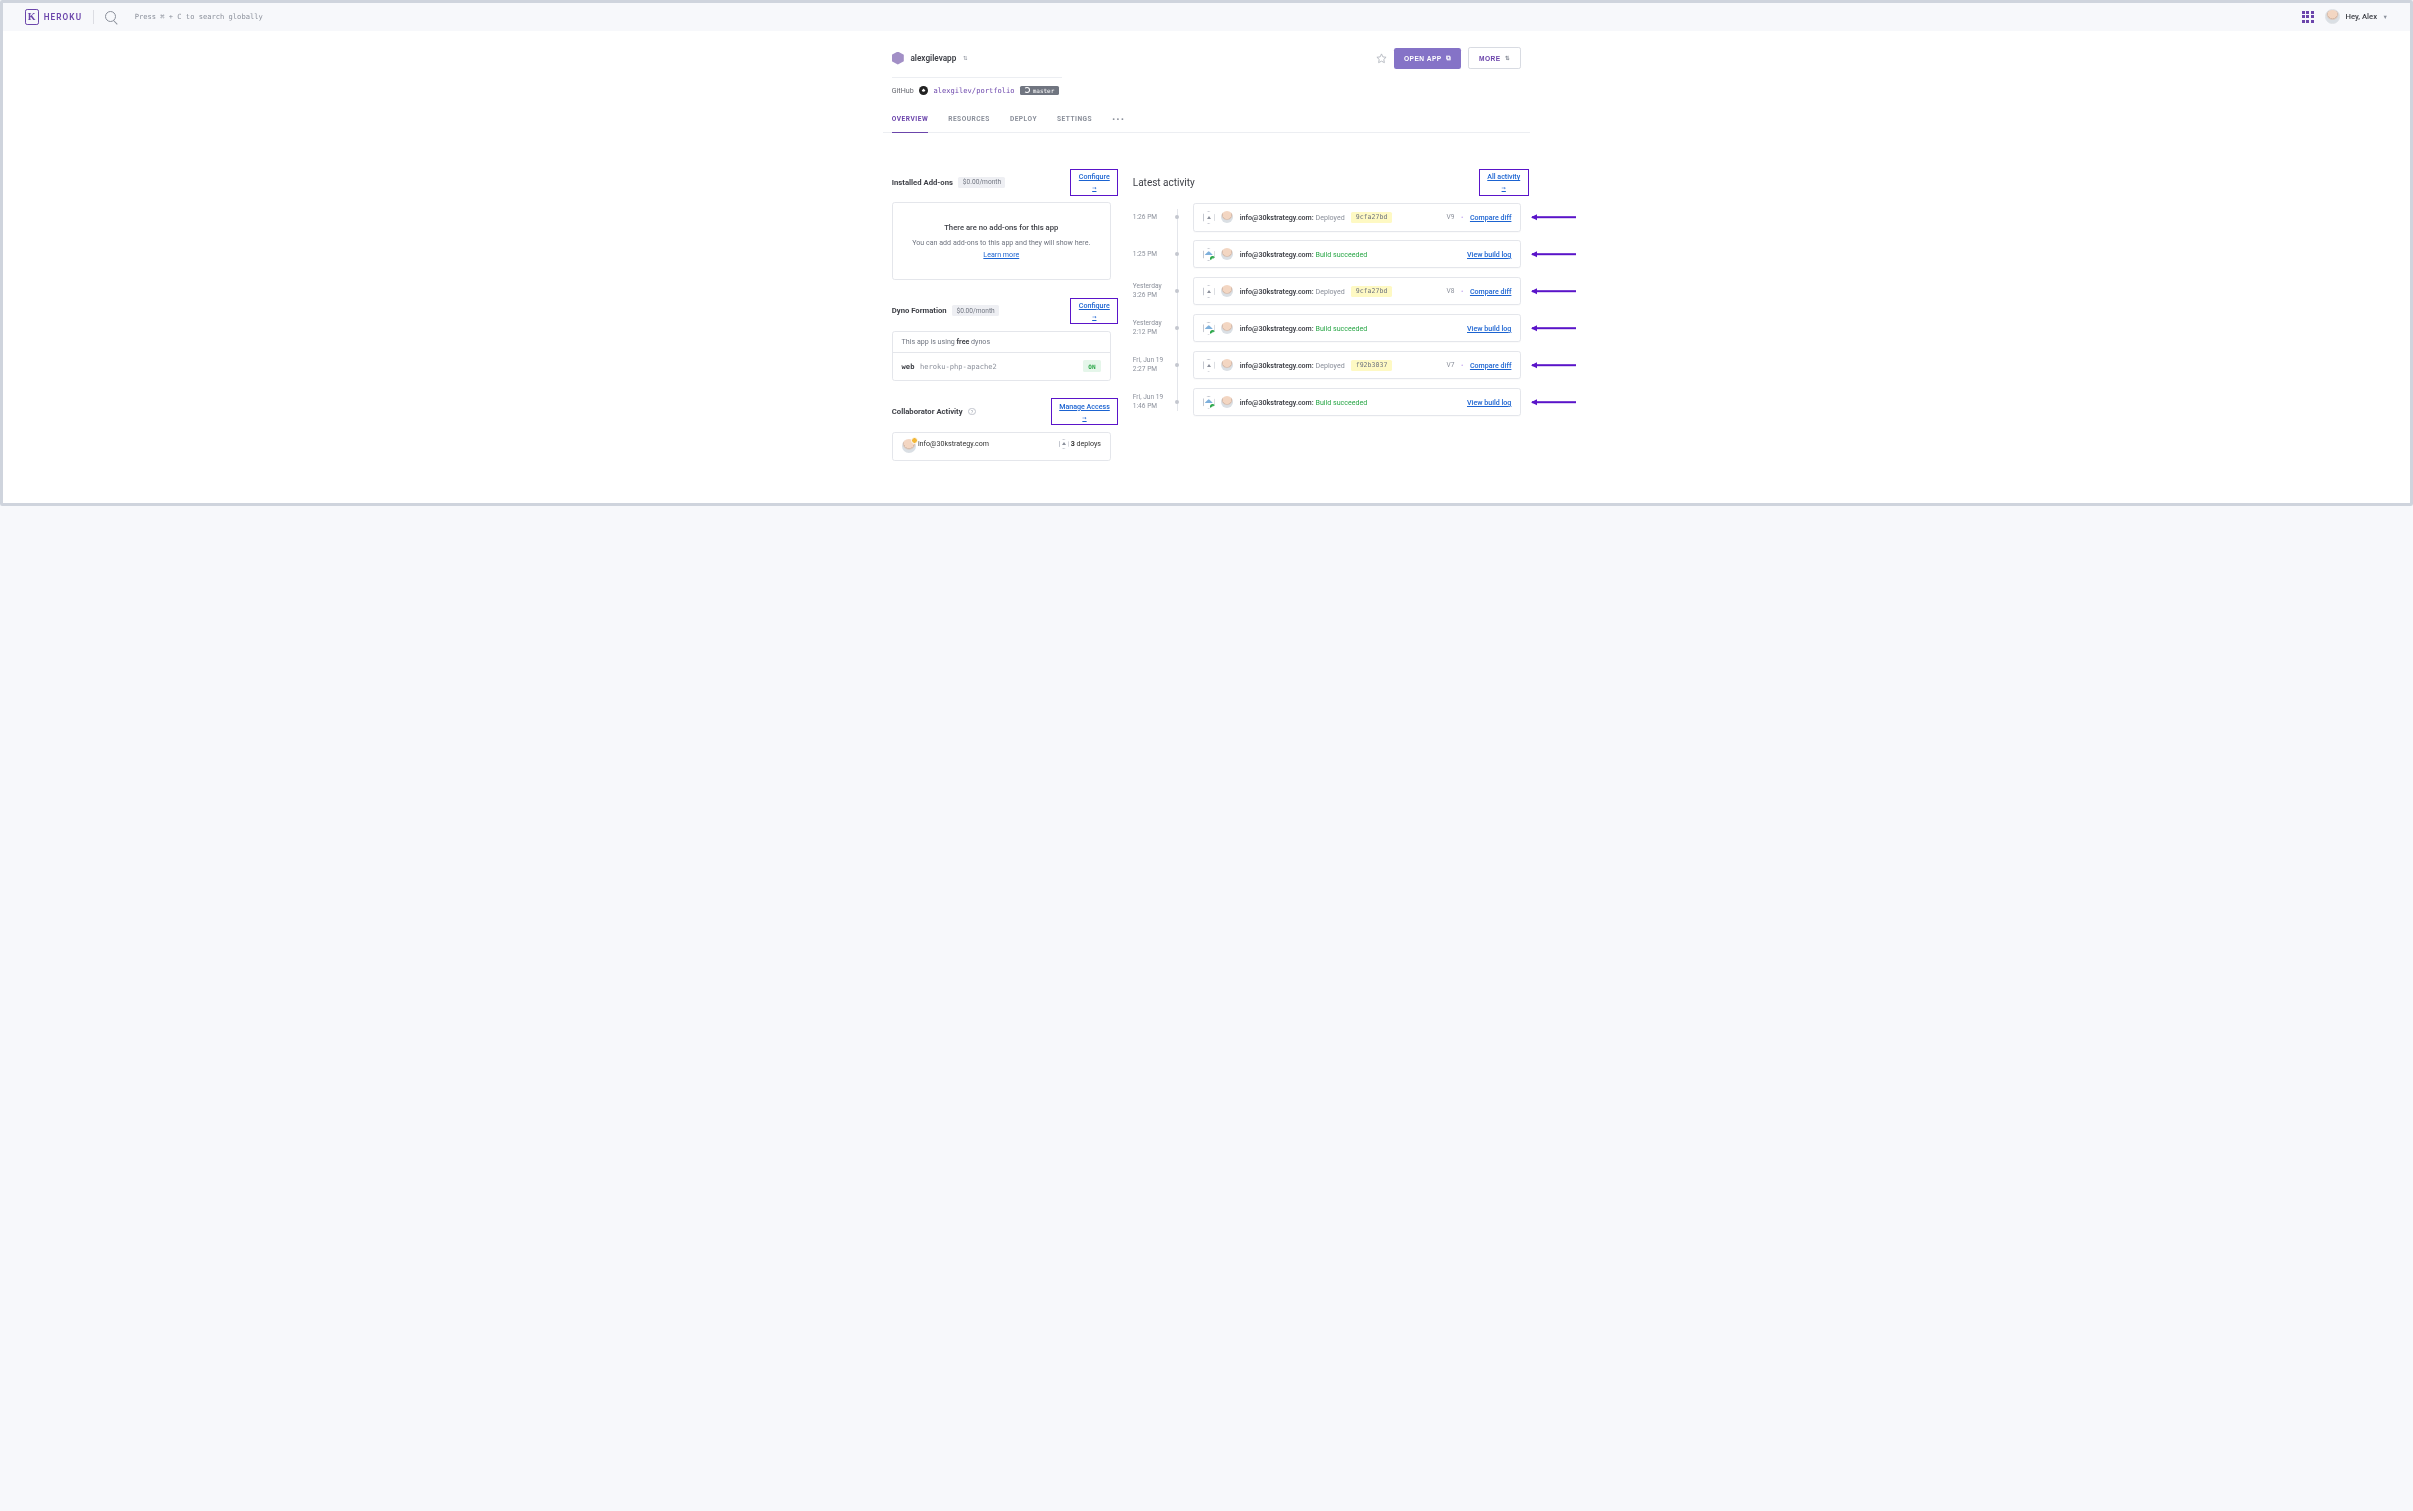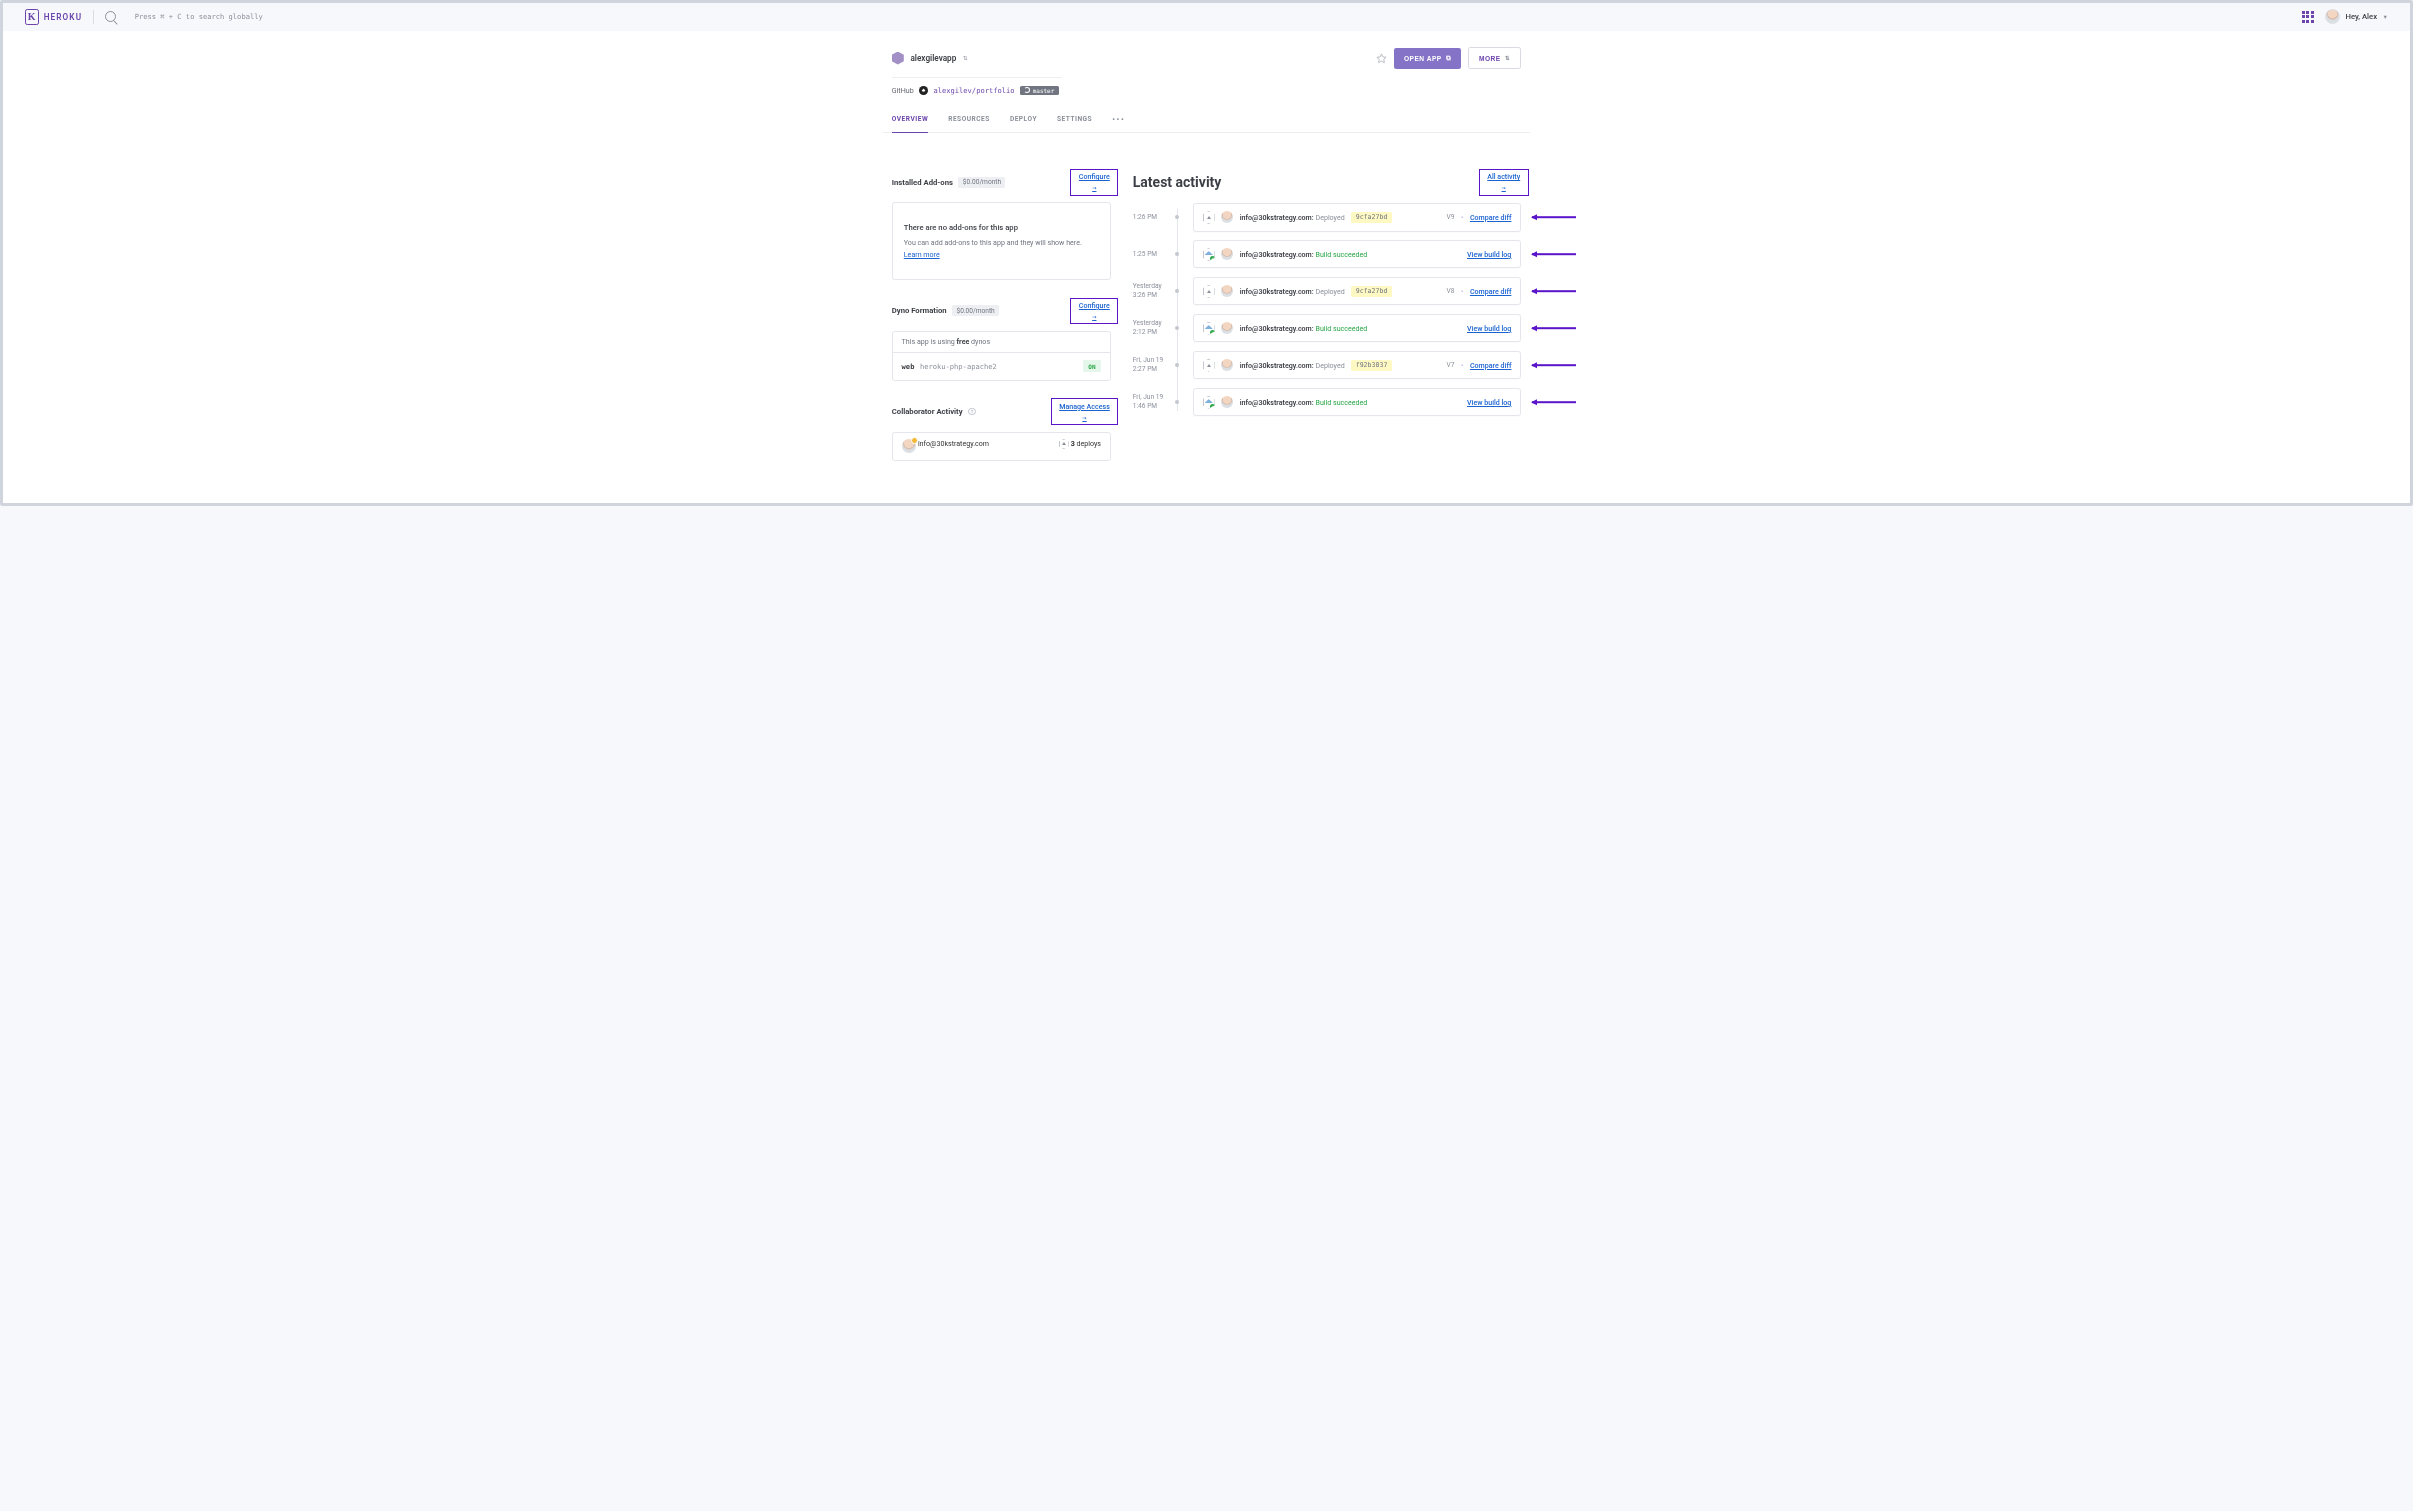--- a/index.html
+++ b/index.html
@@ -44,41 +44,41 @@
 
 .section-title { display: flex; align-items: center; gap: 5.5px; margin-bottom: 8.8px; }
 .section-title h3 { font-size: 7.7px; font-weight: 700; color: #3d3f46; }
 .tag { background: #eeeff3; color: #707580; font-size: 6.6px; padding: 1.6px 4.4px; border-radius: 1.6px; }
 .section-title .spacer { flex: 1; }
 .link-action { color: #1b63d1; font-size: 7.1px; text-decoration: underline; font-weight: 500; display: inline-flex; align-items: center; gap: 2.2px; cursor: pointer; flex-direction: column; }
 .arrow { font-family: monospace; }
 .annot-box { border: 1.6px solid #5a14c9; padding: 2.2px 7.7px; margin: -2.2px -7.7px; }
 
 .card { border: 0.5px solid #e4e6eb; border-radius: 2.7px; background: #fff; }
-.addons-empty { padding: 17.6px 11px; color: #707580; font-size: 7.1px; line-height: 1.7; }
+.addons-empty { padding: 17.6px 11px; text-align: center; color: #707580; font-size: 7.1px; line-height: 1.7; }
 .addons-empty .title { color: #3d3f46; font-weight: 500; margin-bottom: 3.3px; font-size: 7.7px; }
 .addons-empty a { color: #1b63d1; text-decoration: underline; }
 
 .dyno-head { padding: 5.5px 8.8px; border-bottom: 0.5px solid #e4e6eb; font-size: 7.1px; color: #707580; }
 .dyno-head b { color: #3d3f46; }
 .dyno-row { padding: 7.7px 8.8px; display: flex; align-items: center; font-family: monospace; font-size: 7.1px; }
 .dyno-row .type { color: #3d3f46; font-weight: 600; margin-right: 5.5px; }
 .dyno-row .cmd { color: #8a8f9a; }
 .on-pill { background: #e5f6ea; color: #28a646; font-size: 6px; font-weight: 700; padding: 2.2px 5.5px; border-radius: 1.6px; margin-left: auto; }
 
 .collab { padding: 6.6px 8.8px; display: flex; gap: 2px; font-size: 7.1px; }
 .collab .spacer { flex: 1; }
 .avatar-sm { width: 14.3px; height: 14.3px; border-radius: 50%; background: radial-gradient(circle at 50% 30%, #f3d6c2 40%, #d8b8a4 42%, #dadfe4 58%); position: relative; }
 .avatar-sm::after { content: ""; position: absolute; top: -2.2px; right: -2.2px; width: 5.5px; height: 5.5px; border-radius: 50%; background: #f3b736; border: 1.1px solid #fff; }
 .hex-sm { width: 10px; height: 10px; display: inline-block; border: 0.5px solid #c4c7cf; background: #fff; clip-path: polygon(50% 0, 100% 25%, 100% 75%, 50% 100%, 0 75%, 0 25%); position: relative; }
 .hex-sm-inner-up { position: absolute; top: 2.2px; left: 2.2px; width: 0; height: 0; border-left: 2.2px solid transparent; border-right: 2.2px solid transparent; border-bottom: 3.8px solid #8a8f9a; }
 
 .help-icon { width: 7.7px; height: 7.7px; border: 0.5px solid #c0c3cc; border-radius: 50%; display: inline-flex; align-items: center; justify-content: center; font-size: 5px; color: #9aa0ab; }
 
-.right-col h3 { font-size: 14px; font-weight: 700; color: #3d3f46; }
+.right-col h3 { font-size: 10px; font-weight: 400; color: #3d3f46; }
 .timeline { position: relative; margin-top: 10px; }
 .timeline::before { content: ""; position: absolute; left: 44px; top: 5.5px; bottom: 5.5px; width: 0.5px; background: #e4e6eb; }
 .activity-row { display: flex; align-items: center; gap: 11px; margin-bottom: 8.8px; position: relative; }
 .time { width: 38px; text-align: left; font-size: 6.6px; color: #8a8f9a; line-height: 1.4; }
 .dot { width: 3.8px; height: 3.8px; border-radius: 50%; background: #c4c7cf; position: absolute; left: 42px; top: 12px; }
 .activity-card { flex: 1; background: #fff; border: 0.5px solid #e4e6eb; border-radius: 2.7px; padding: 6.6px 8.8px; display: flex; align-items: center; gap: 6.6px; font-size: 7.1px; margin-left: 11px; box-shadow: 0 0.5px 1.1px rgba(0,0,0,0.02); }
 .hex-act { width: 12px; height: 13px; border: 0.5px solid #c4c7cf; background: #fff; clip-path: polygon(50% 0, 100% 25%, 100% 75%, 50% 100%, 0 75%, 0 25%); position: relative; display: inline-flex; align-items: center; justify-content: center; }
 .hex-act .up { width: 0; height: 0; border-left: 2.2px solid transparent; border-right: 2.2px solid transparent; border-bottom: 3.8px solid #8a8f9a; }
 .hex-act .wrench { width: 5.5px; height: 5.5px; background: linear-gradient(135deg, #7eb0dc 50%, transparent 50%); transform: rotate(45deg); border-radius: 1.1px; }
 .hex-act .check { position: absolute; bottom: -1.6px; right: -1.6px; width: 5.5px; height: 5.5px; border-radius: 50%; background: #28a646; color: #fff; font-size: 3.8px; display: flex; align-items: center; justify-content: center; }

